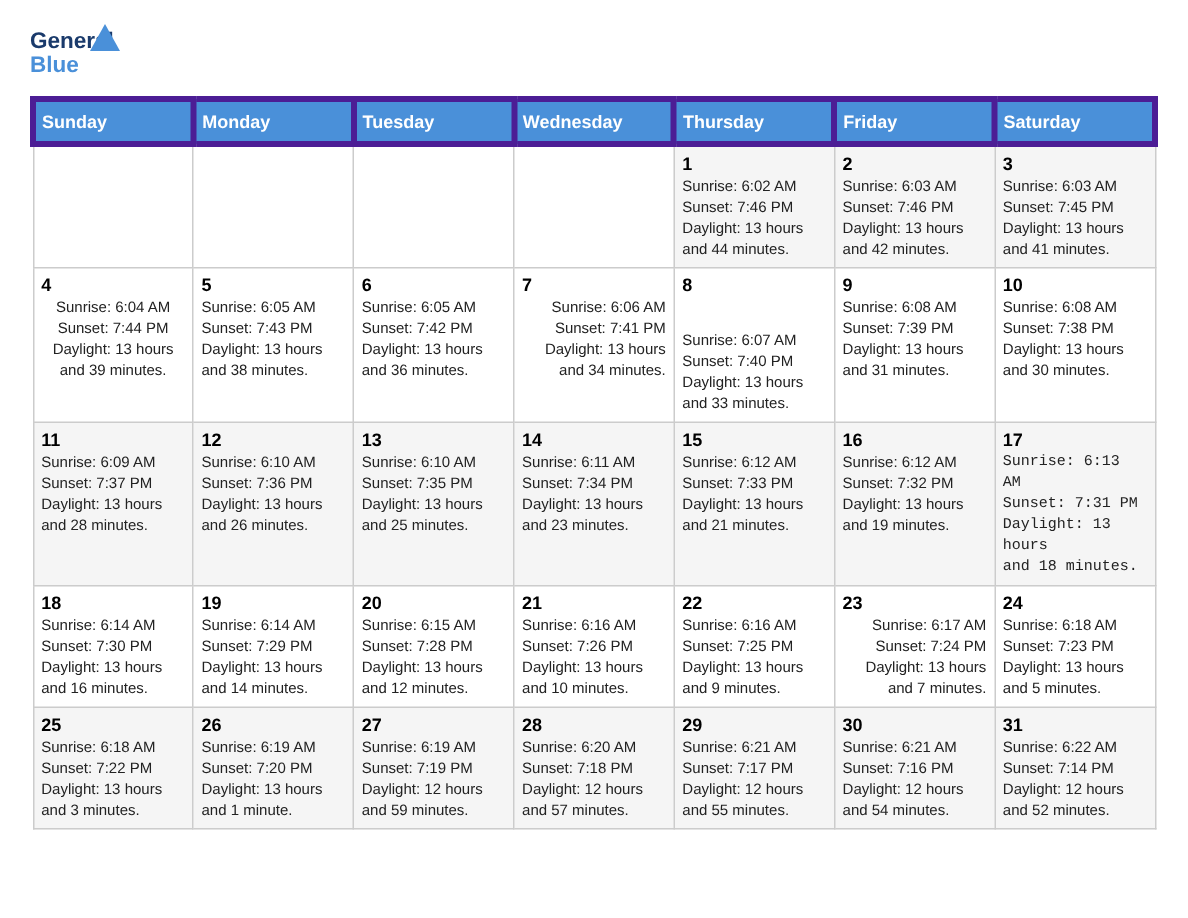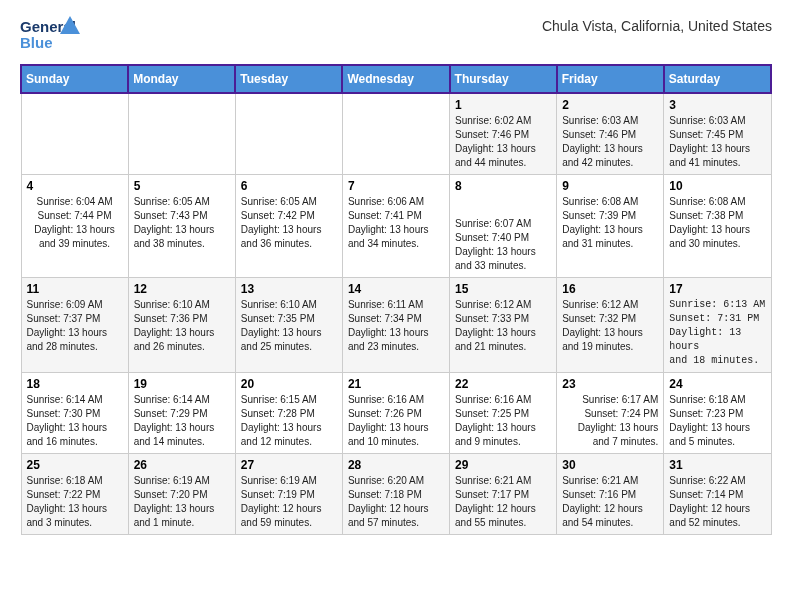--- a/index.html
+++ b/index.html
@@ -40,21 +40,21 @@
       border-collapse: collapse;
       font-size: 11px;
     }
     thead tr th {
       background-color: #4a90d9;
       color: #fff;
       font-weight: bold;
       font-size: 12px;
       padding: 6px 4px;
       text-align: left;
-      border: 2px solid #4c1d95;
+      border: 4px solid #4c1d95;
     }
     tbody tr td {
       border: 1px solid #ccc;
       vertical-align: top;
       padding: 4px 5px;
       width: 14.28%;
       height: 80px;
       background: #fff;
     }
     tbody tr:nth-child(odd) td {
@@ -83,21 +83,20 @@
 
 <div class="header">
   <div class="logo">
       <svg viewBox="0 0 70 38" width="70" height="38">
         <text x="0" y="16" font-size="15" font-weight="bold" fill="#1a3a6b">General</text>
         <text x="0" y="32" font-size="15" font-weight="bold" fill="#4a90d9">Blue</text>
         <polygon points="50,0 60,18 40,18" fill="#4a90d9"></polygon>
       </svg>
     </div>
   <div class="title-block">
-    <div class="location">Chula Vista, California, United States</div>
   </div>
 </div>
 
 <table>
   <thead>
     <tr id="weekday-header">
         <th>Sunday</th>
         <th>Monday</th>
         <th>Tuesday</th>
         <th>Wednesday</th>
@@ -151,21 +150,21 @@
         </td>
         <td>
           <span class="day-num">6</span>
           <div class="day-detail" style="white-space: pre-line;">Sunrise: 6:05 AM
 Sunset: 7:42 PM
 Daylight: 13 hours
 and 36 minutes.</div>
         </td>
         <td>
           <span class="day-num">7</span>
-          <div class="day-detail" style="white-space: pre-line;">Sunrise: 6:06 AM
+          <div class="day-detail" style="white-space: pre-line; text-align: right;">Sunrise: 6:06 AM
 Sunset: 7:41 PM
 Daylight: 13 hours
 and 34 minutes.</div>
         </td>
         <td>
           <span class="day-num">8</span>
           <div class="day-detail" style="white-space: pre-line; margin-top: 24px;">Sunrise: 6:07 AM
 Sunset: 7:40 PM
 Daylight: 13 hours
 and 33 minutes.</div>

